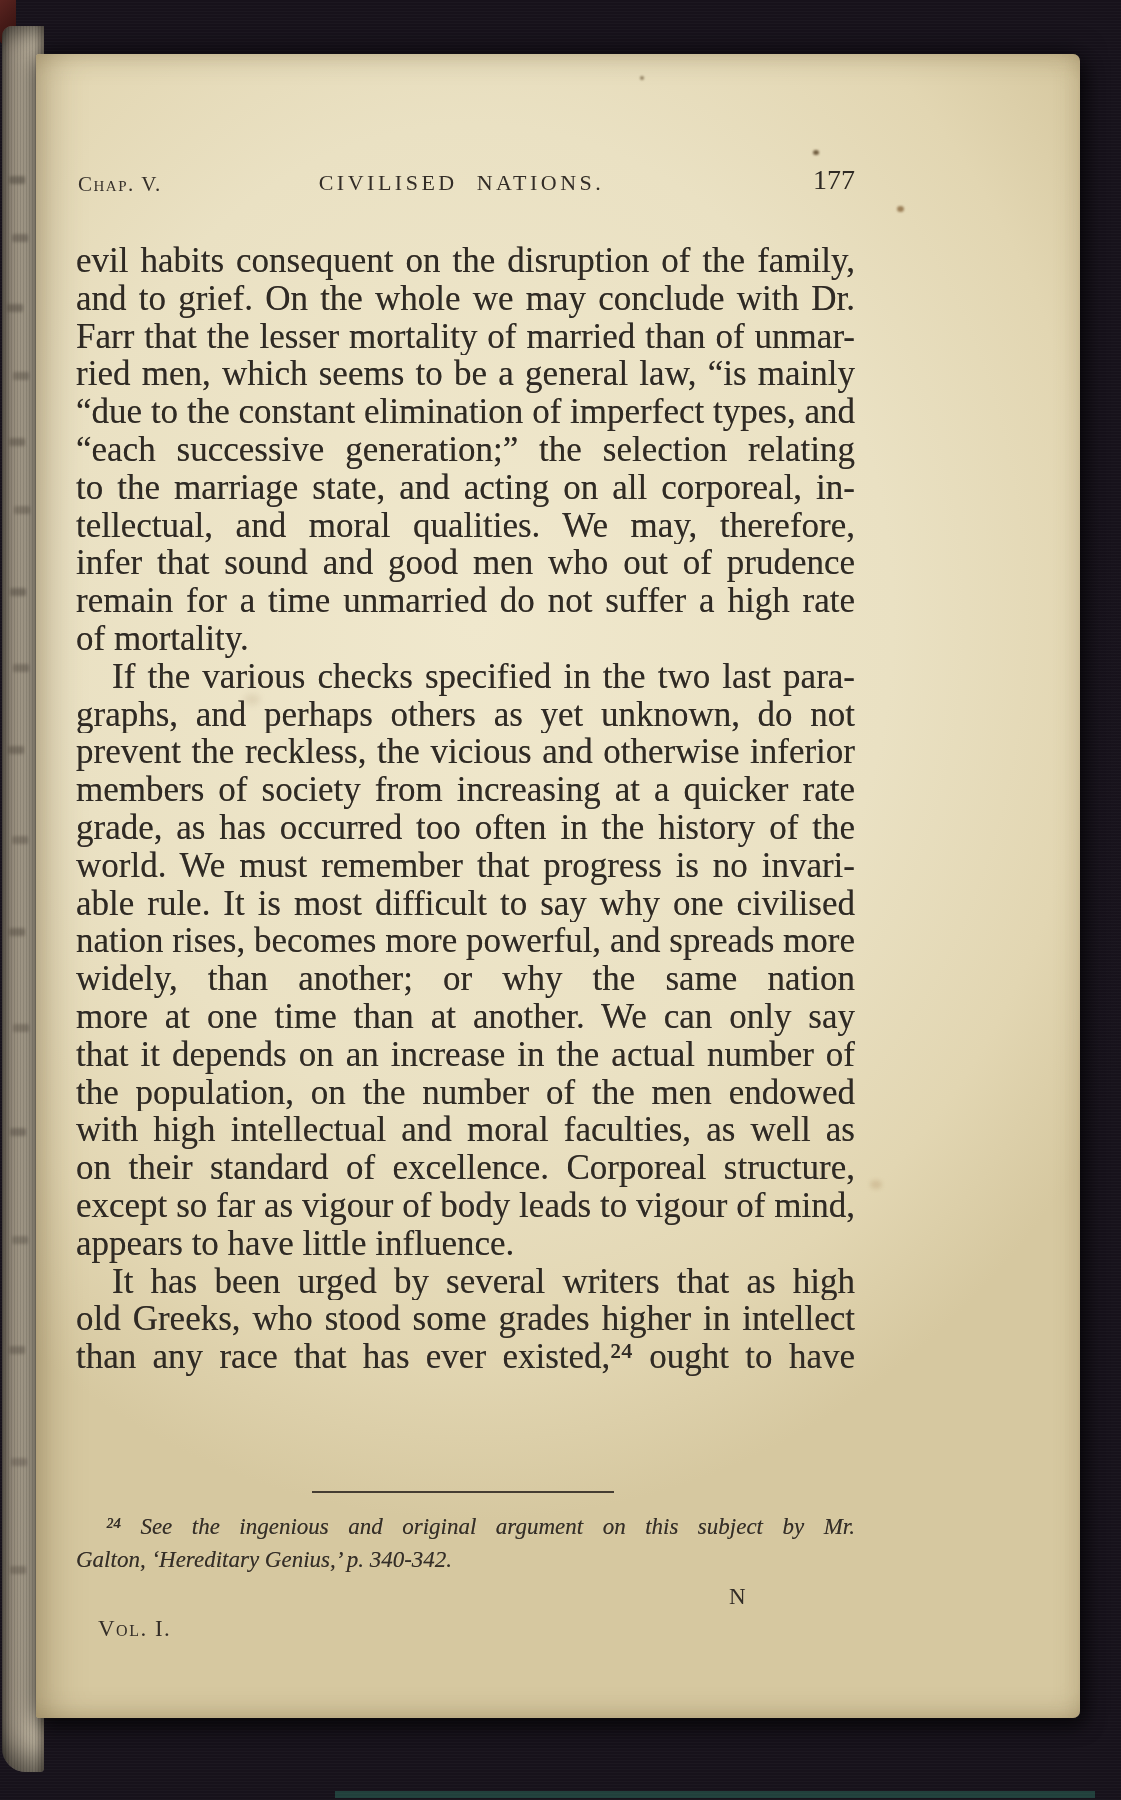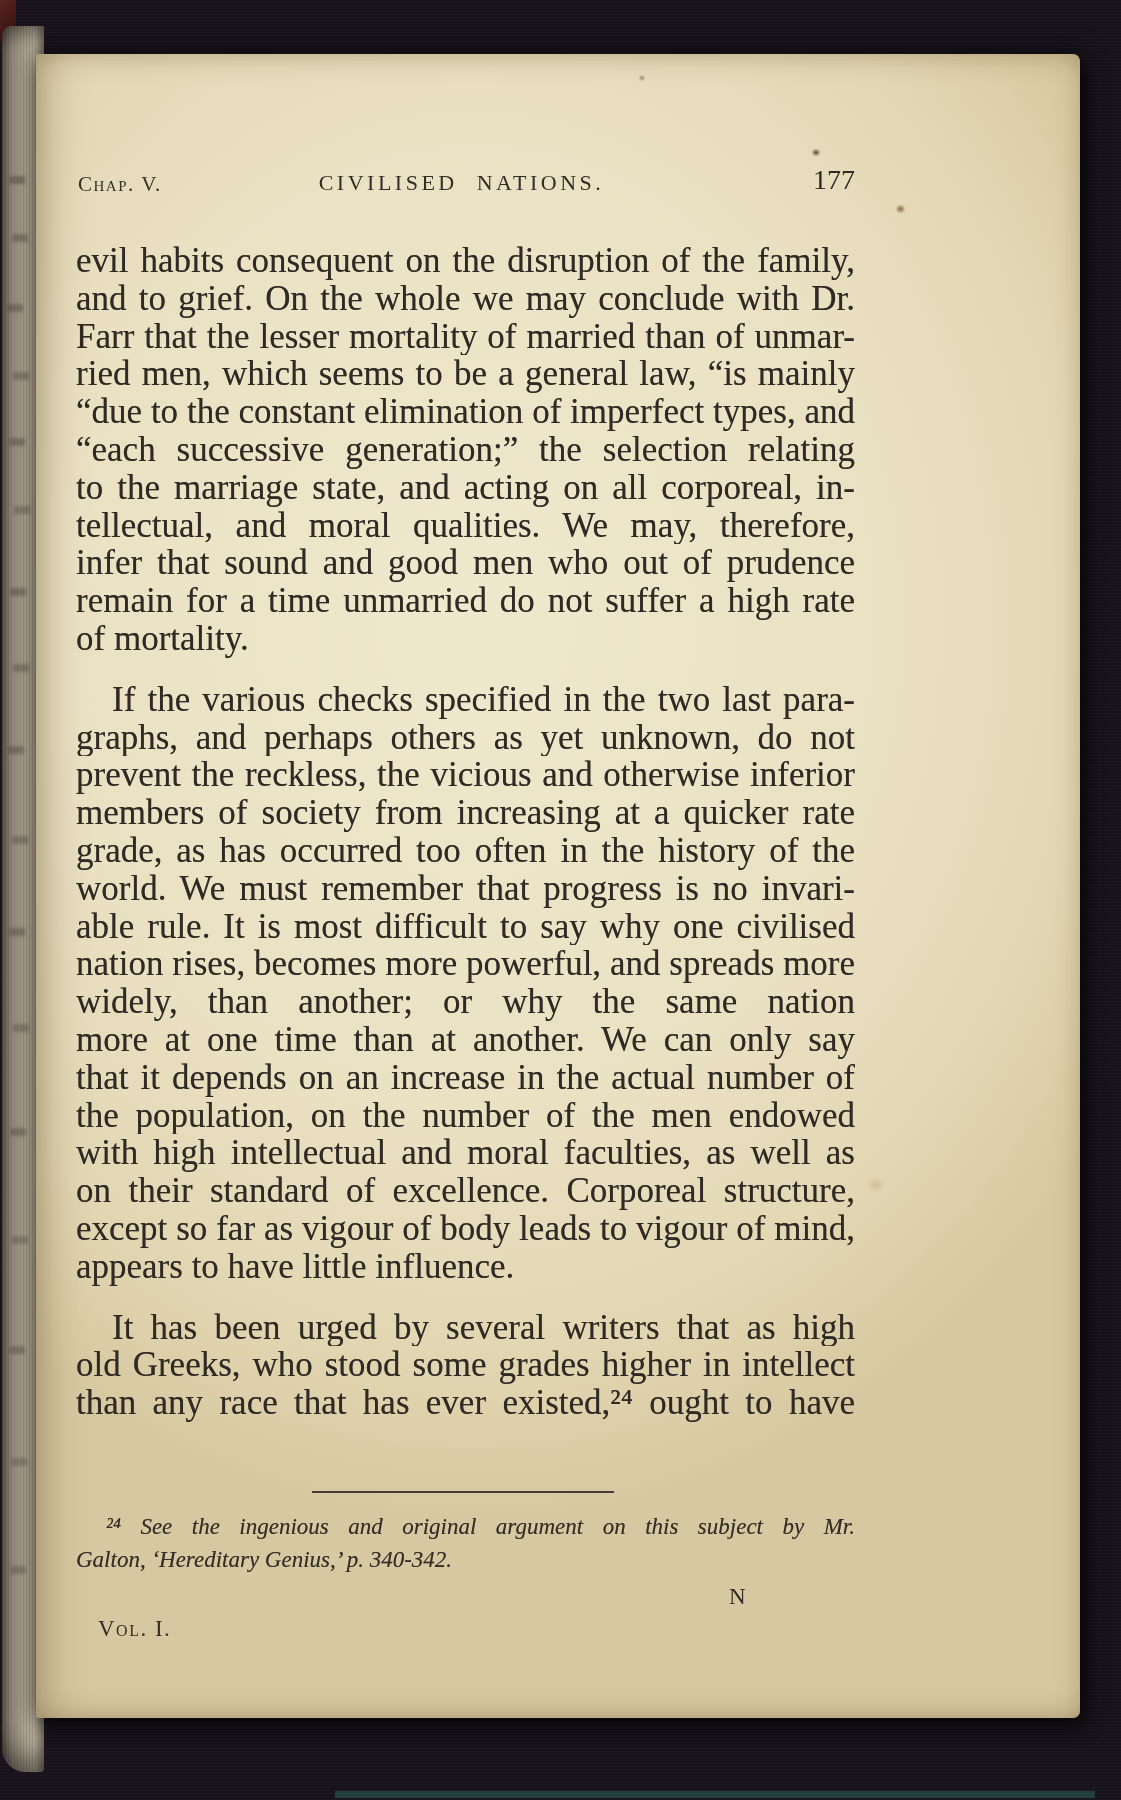--- a/index.html
+++ b/index.html
@@ -93,21 +93,21 @@
   .bodytext{
     position:absolute;left:40px;top:188px;width:779px;
     font-size:35px;color:#2f2a24;
     text-shadow:0 0 0.6px rgba(47,42,36,0.55);
   }
   .ln{
     height:37.8px;line-height:37.8px;overflow:hidden;white-space:normal;
   }
   .ln.j{text-align:justify;}
   .ln.j::after{content:"";display:inline-block;width:100%;height:0;vertical-align:top;}
-  .ln.ind{text-indent:36px;margin-top:23px;}
+  .ln.ind{text-indent:36px;}
 
   
   .fnrule{position:absolute;left:276px;top:1437px;width:302px;height:2px;background:#453d32;}
   .footnote{
     position:absolute;left:40px;top:1456px;width:779px;
     font-size:23px;color:#342e27;text-shadow:0 0 0.5px rgba(47,42,36,0.5);
   }
   .fl{height:33px;line-height:33px;overflow:hidden;font-style:italic;}
   .fl.j{text-align:justify;}
   .fl.j::after{content:"";display:inline-block;width:100%;height:0;vertical-align:top;}

